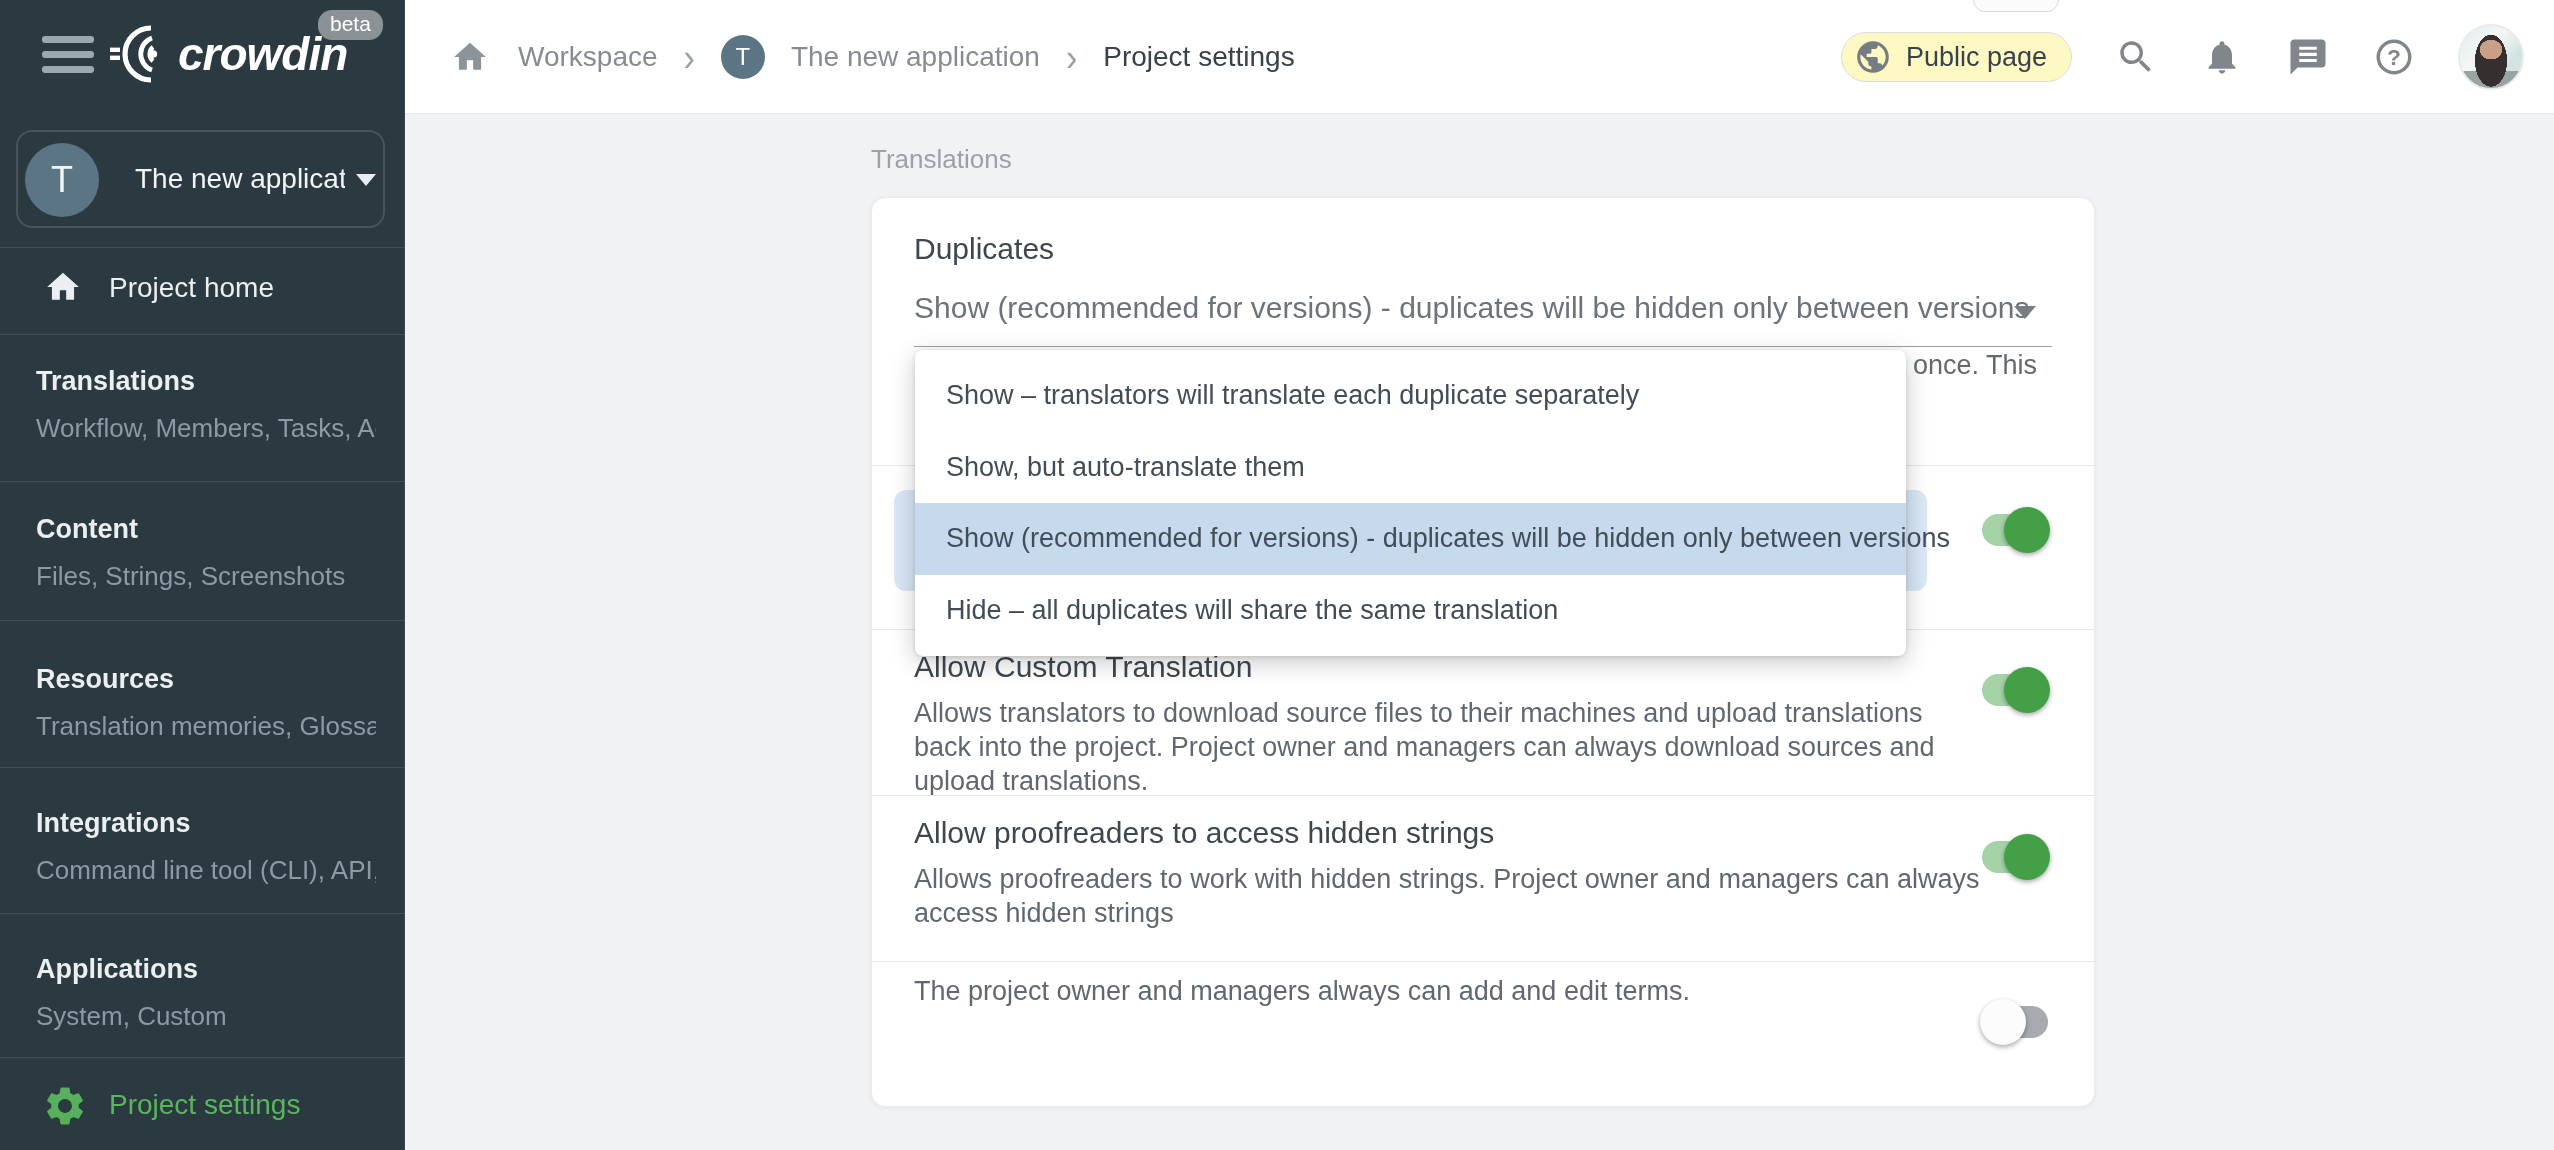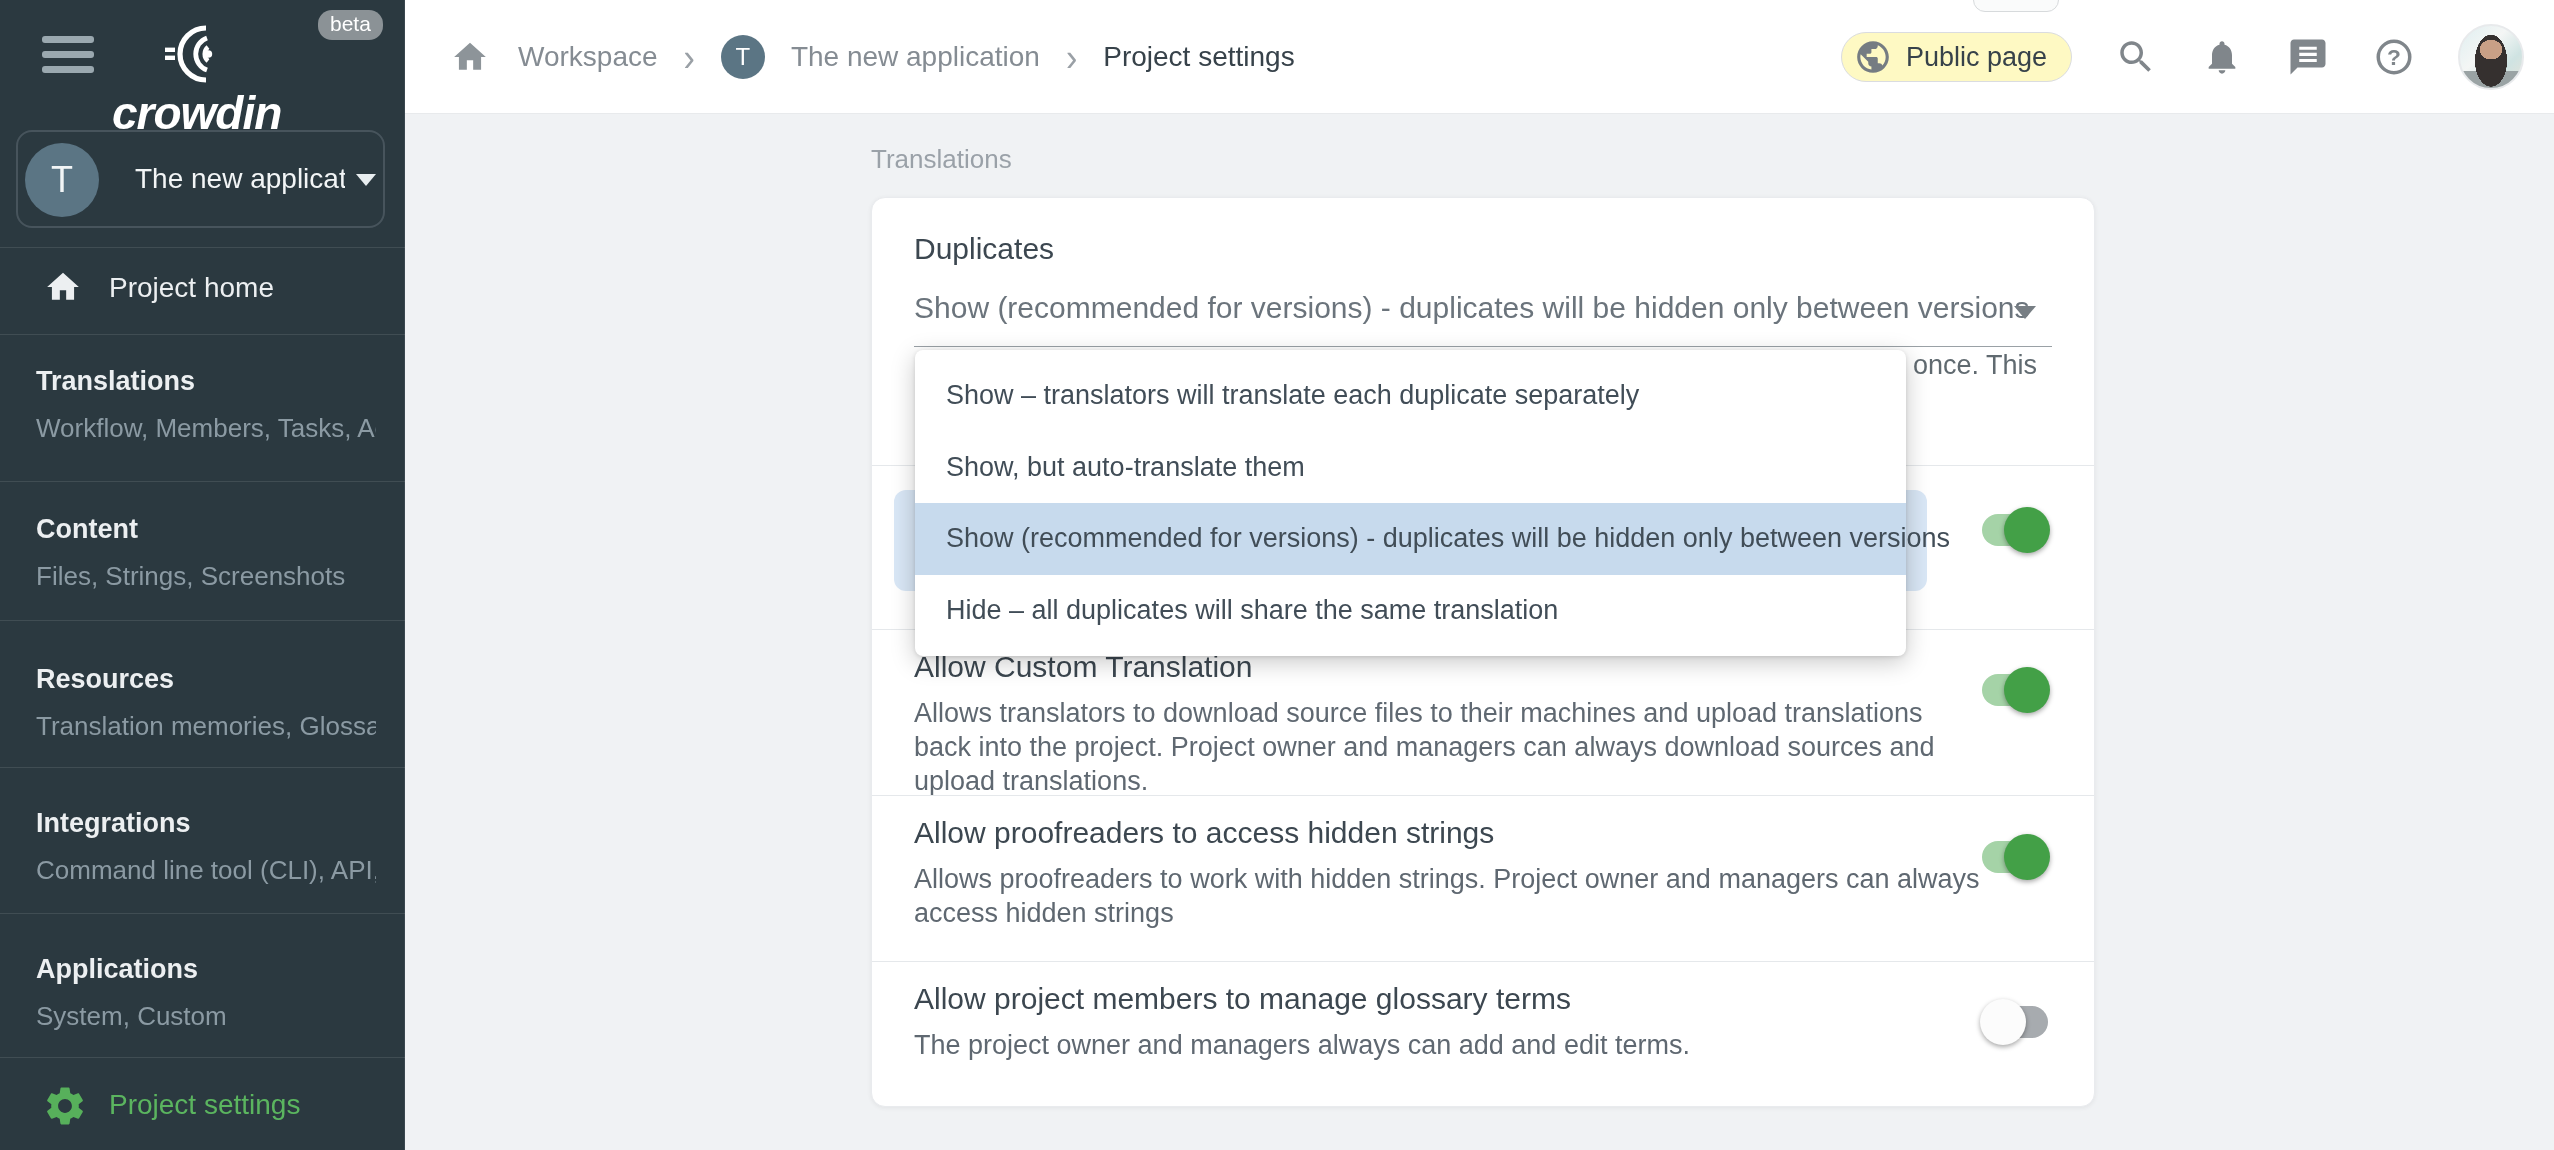--- a/index.html
+++ b/index.html
@@ -6,21 +6,21 @@
   html,body { width:2554px; height:1150px; overflow:hidden; }
   body { font-family:"Liberation Sans", sans-serif; background:#f0f2f4; }
   .page { position:relative; width:2554px; height:1150px; overflow:hidden; }
 
   
   .sidebar { position:absolute; left:0; top:0; width:405px; height:1150px;
              background:#2b3940; border-right:1px solid #3a474f; z-index:5; }
   .brand-row { position:absolute; left:0; top:0; width:405px; height:114px; }
   .hamburger { position:absolute; left:42px; top:36px; width:52px; height:42px; cursor:pointer; }
   .hamburger span { display:block; width:52px; height:7px; border-radius:3px; background:#9aa8af; margin-bottom:8px; }
-  .logo-group { position:absolute; left:106px; top:22px; display:flex; align-items:center;flex-direction:column; }
+  .logo-group { position:absolute; left:106px; top:22px; display:flex; align-items:center; }
   .logo-word { color:#fff; font-size:46px; font-weight:700; font-style:italic; letter-spacing:-1px; margin-left:6px; }
   .beta-pill { position:absolute; left:318px; top:10px; background:#8b9296; color:#fff;
                font-size:21px; border-radius:14px; padding:2px 12px 4px; }
 
   .proj-selector { position:absolute; left:16px; top:130px; width:369px; height:98px;
                    border:2px solid #47545c; border-radius:16px; cursor:pointer; }
   .proj-avatar { position:absolute; left:7px; top:11px; width:74px; height:74px; border-radius:50%;
                  background:#5b7584; color:#f2f5f6; font-size:36px; display:flex; align-items:center; justify-content:center; }
   .proj-name { position:absolute; left:117px; top:31px; color:#f2f5f6; font-size:28px; font-weight:500;
                width:210px; white-space:nowrap; overflow:hidden; }
@@ -266,21 +266,20 @@
       <div class="setting-row" style="top:597px; height:166px;">
         <div class="row-title">Allow proofreaders to access hidden strings</div>
         <div class="row-desc">Allows proofreaders to work with hidden strings. Project owner and managers can always access hidden strings</div>
         <div class="toggle toggle-on" style="top:38px">
           <span class="toggle-track"></span>
           <span class="toggle-knob"></span>
         </div>
       </div>
 
       <div class="setting-row" style="top:763px; height:146px;">
-        <div class="row-title">Allow project members to manage glossary terms</div>
         <div class="row-desc">The project owner and managers always can add and edit terms.</div>
         <div class="toggle toggle-off" style="top:37px">
           <span class="toggle-track"></span>
           <span class="toggle-knob"></span>
         </div>
       </div>
 
       <div class="selection-band"></div>
     </section>
   </main>

